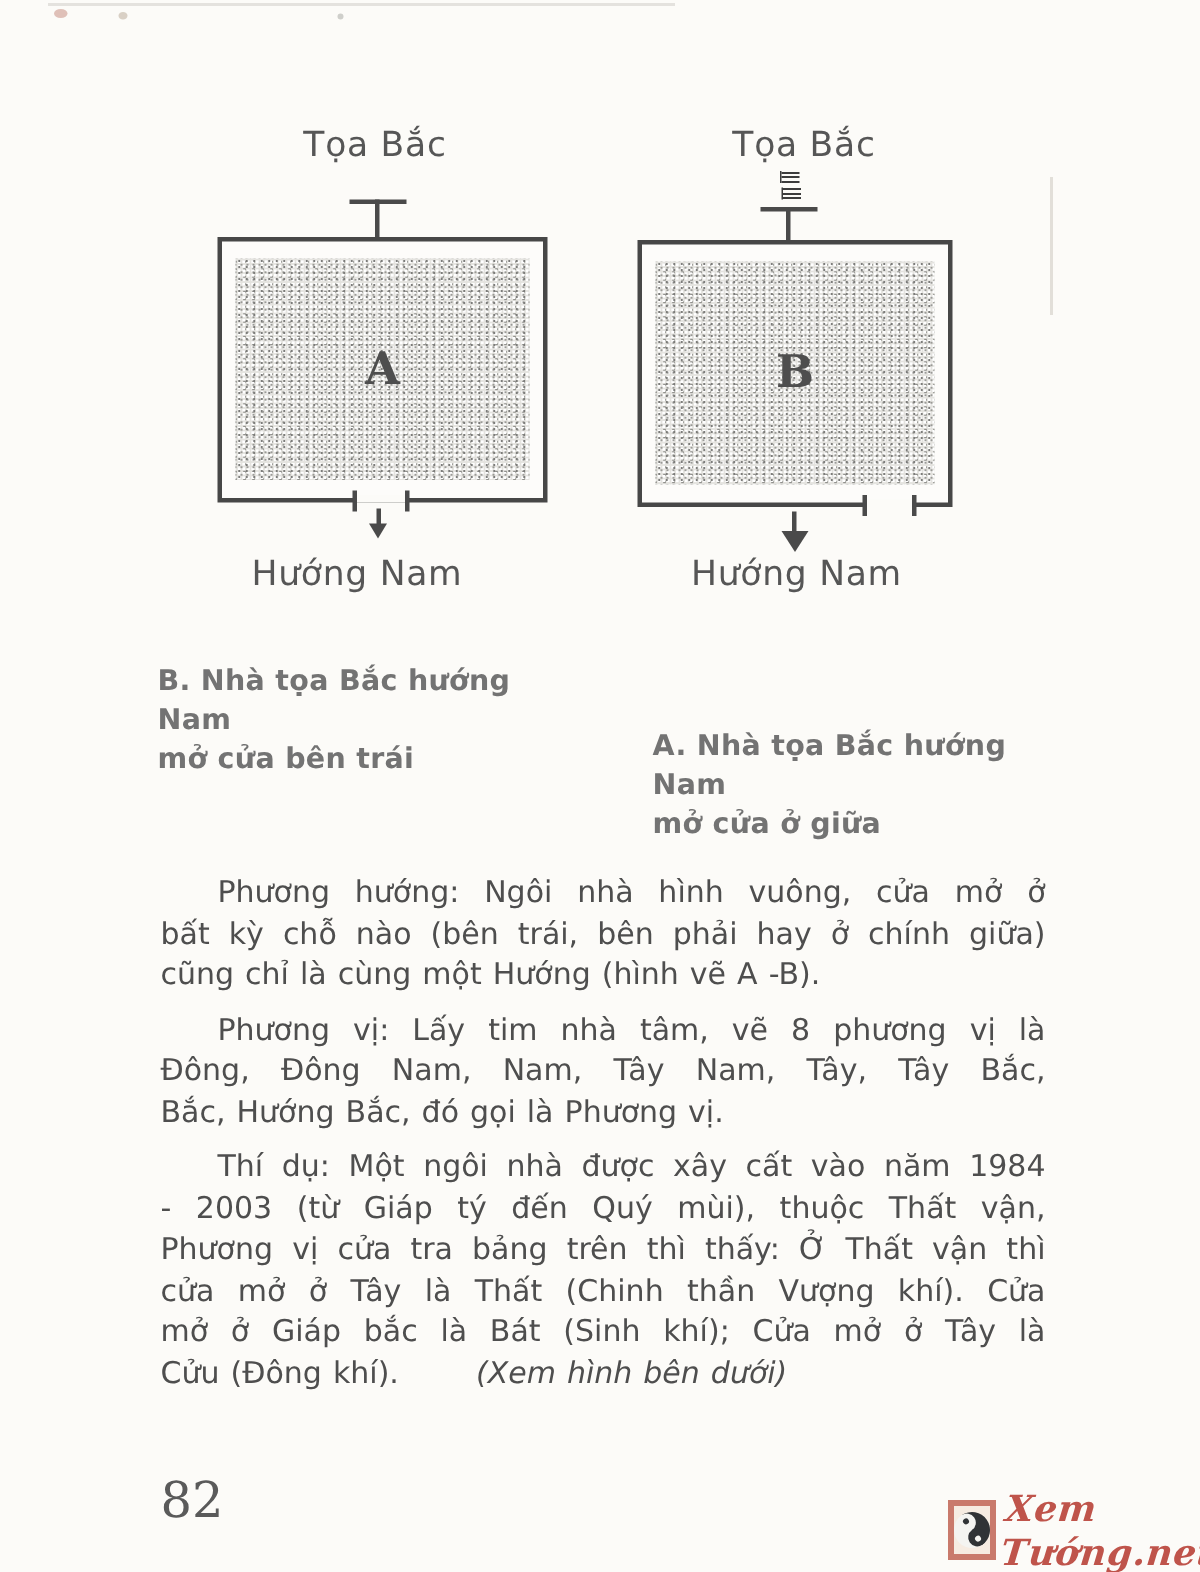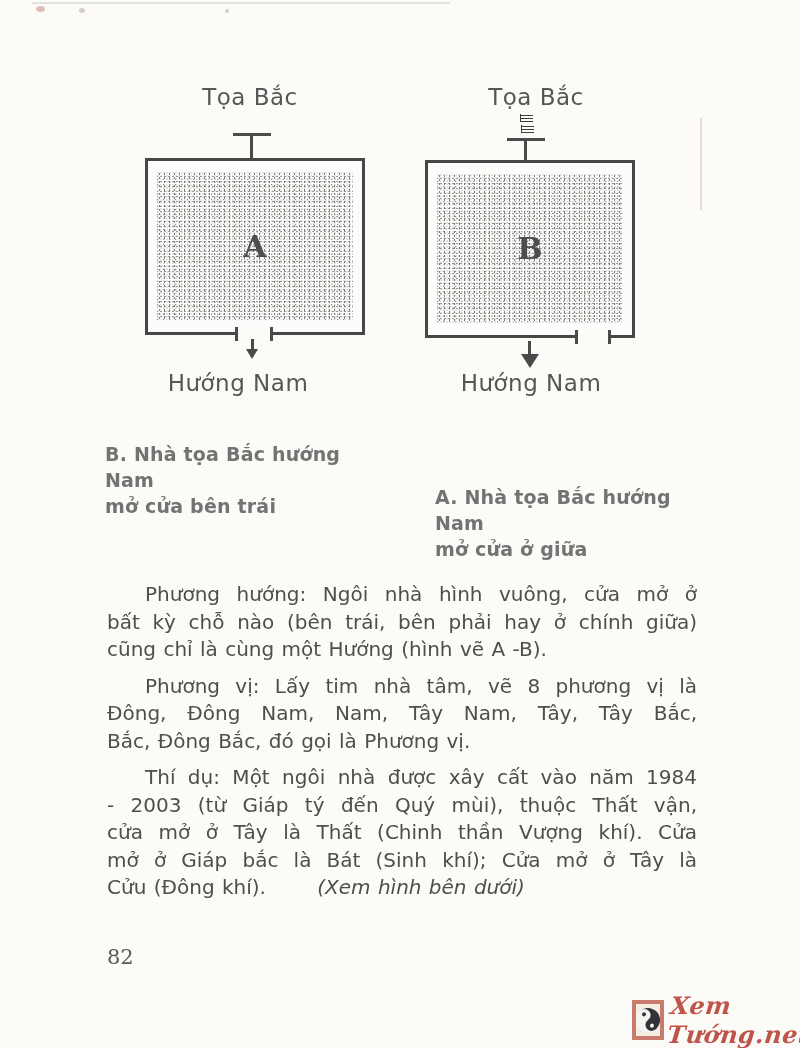--- a/index.html
+++ b/index.html
@@ -78,23 +78,23 @@
     word-spacing:1px;
   }
   .para{margin:0 0 9px 0;}
   .bline{width:100%;}
   .bline.j{text-align:justify;text-align-last:justify;}
   .bline.indent{padding-left:38px;box-sizing:border-box;}
   .italic{font-style:italic;margin-left:44px;}
 
   
   .page-number{
-    position:absolute;left:107px;top:945px;
+    position:absolute;left:107px;top:980px;
     font-family:"DejaVu Serif","Liberation Serif",serif;
-    font-size:21px;color:#5a5a5a;
+    font-size:33px;color:#5a5a5a;
   }
   .watermark{
     position:absolute;left:632px;top:991px;
     display:flex;align-items:center;gap:5px;
   }
   .wm-frame{
     width:30px;height:32px;border:4px solid #c97a6c;background:#f6ece2;
     display:flex;align-items:center;justify-content:center;
   }
   .yy{width:24px;height:24px;border-radius:50%;
@@ -176,25 +176,26 @@
 
   <div class="body-text">
     <div class="para">
       <div class="bline j indent">Phương hướng: Ngôi nhà hình vuông, cửa mở ở</div>
       <div class="bline j">bất kỳ chỗ nào (bên trái, bên phải hay ở chính giữa)</div>
       <div class="bline">cũng chỉ là cùng một Hướng (hình vẽ A -B).</div>
     </div>
     <div class="para">
       <div class="bline j indent">Phương vị: Lấy tim nhà tâm, vẽ 8 phương vị là</div>
       <div class="bline j">Đông, Đông Nam, Nam, Tây Nam, Tây, Tây Bắc,</div>
-      <div class="bline">Bắc, Đông Bắc, đó gọi là Phương vị.</div>
+      <div class="bline">Bắc, Hướng Bắc, đó gọi là Phương vị.</div>
     </div>
     <div class="para">
       <div class="bline j indent">Thí dụ: Một ngôi nhà được xây cất vào năm 1984</div>
       <div class="bline j">- 2003 (từ Giáp tý đến Quý mùi), thuộc Thất vận,</div>
+      <div class="bline j">Phương vị cửa tra bảng trên thì thấy: Ở Thất vận thì</div>
       <div class="bline j">cửa mở ở Tây là Thất (Chinh thần Vượng khí). Cửa</div>
       <div class="bline j">mở ở Giáp bắc là Bát (Sinh khí); Cửa mở ở Tây là</div>
       <div class="bline"><span>Cửu (Đông khí). </span><span class="italic">(Xem hình bên dưới)</span></div>
     </div>
   </div>
 
   <div class="page-number">82</div>
 
   <div class="watermark">
     <div class="wm-frame">

